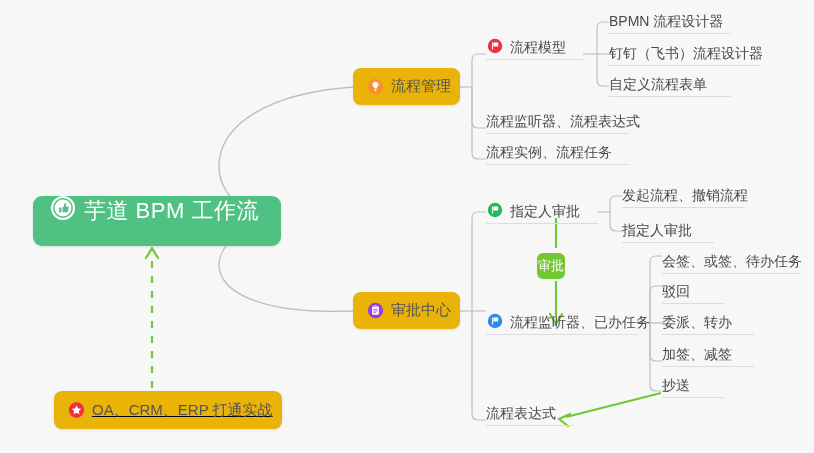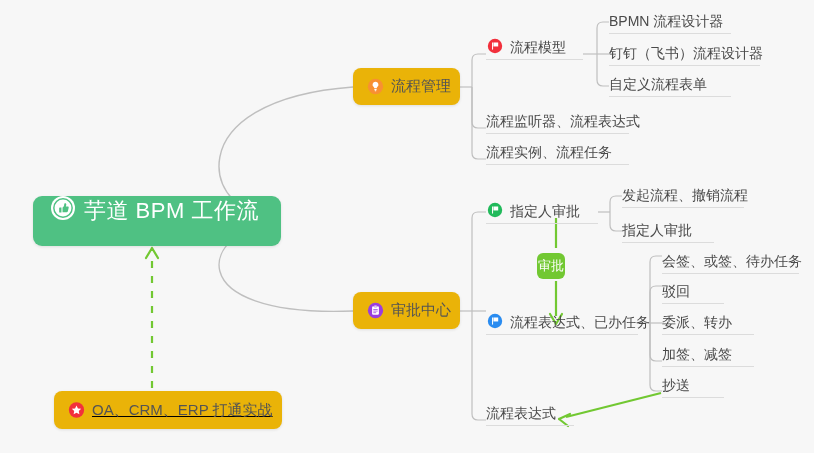--- a/index.html
+++ b/index.html
@@ -253,21 +253,21 @@
   </div>
 
   <div class="u-node" style="left:486px; top:307px; width:152px;">
     <span class="icon-dot">
       <svg width="16" height="16" viewBox="0 0 20 20">
         <circle cx="10" cy="10" r="9" fill="#2a8cf0"></circle>
         <rect x="6.3" y="5.2" width="1.3" height="9.6" rx="0.6" fill="#ffffff"></rect>
         <path d="M8 5.6h6v5H8z" fill="#ffffff"></path>
       </svg>
     </span>
-    <span class="u-label">流程表达式、已办任务</span>
+    <span class="u-label">流程监听器、已办任务</span>
   </div>
 
   <div class="u-node" style="left:486px; top:398px; width:88px;">
     <span class="u-label">流程表达式</span>
   </div>
 
   <div class="u-node" style="left:622px; top:180px; width:122px;">
     <span class="u-label">发起流程、撤销流程</span>
   </div>
   <div class="u-node" style="left:622px; top:215px; width:92px;">

